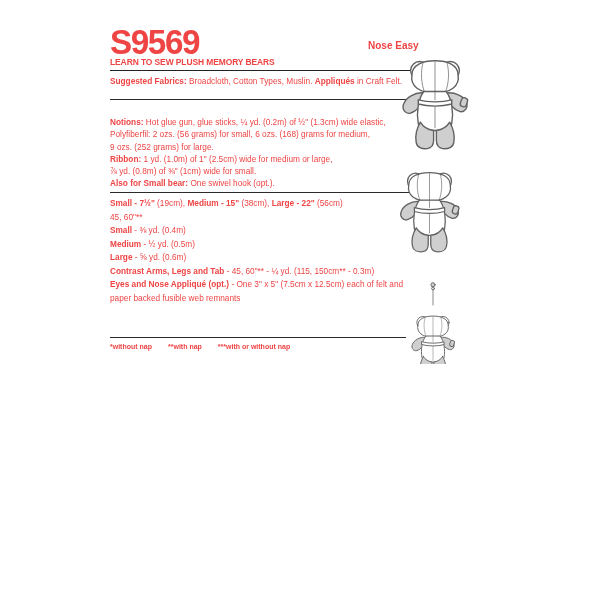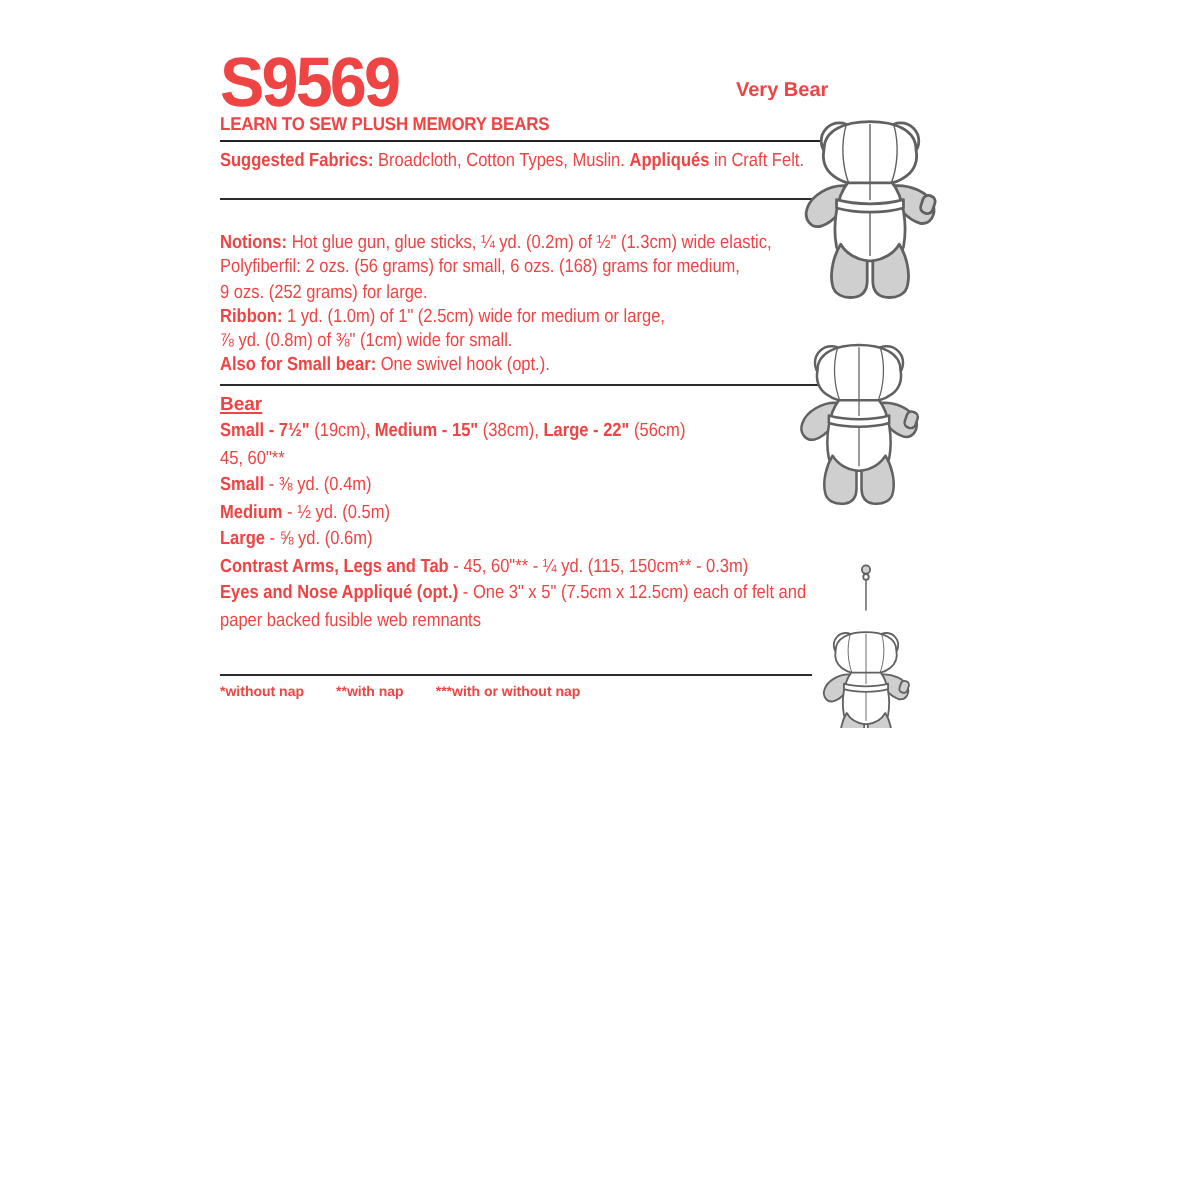--- a/index.html
+++ b/index.html
@@ -49,41 +49,40 @@
           <path d="M26,60 C40,64 60,64 74,60 L74,66 C60,70 40,70 26,66 Z"></path>
           <path d="M50,6 L50,60 M50,70 L50,100" fill="none" stroke-width="1"></path>
           <path d="M29,92 C24,100 21,112 23,121 C24,128 31,131 39,130 C45,129 48,125 48,118 L48,104 C41,103 33,99 29,92 Z" fill="#cfcfcf"></path>
           <path d="M71,92 C76,100 79,112 77,121 C76,128 69,131 61,130 C55,129 52,125 52,118 L52,104 C59,103 67,99 71,92 Z" fill="#cfcfcf"></path>
         </g>
       </symbol>
     </defs>
   </svg>
 
   <div class="abs pattern-number" style="left:110px; top:22px;">S9569</div>
-  <div class="abs difficulty" style="left:368px; top:40px;">Very Bear</div>
+  <div class="abs difficulty" style="left:368px; top:40px;">Nose Easy</div>
   <div class="abs subtitle" style="left:110px; top:57px;">LEARN TO SEW PLUSH MEMORY BEARS</div>
   <div class="rule rule-heavy" style="left:110px; top:70px; width:306px;"></div>
 
   <div class="abs line cx" style="left:110px; top:75px;">
     <b>Suggested Fabrics:</b><span> Broadcloth, Cotton Types, Muslin. </span><b>Appliqués</b><span> in Craft Felt.</span>
   </div>
   <div class="rule" style="left:110px; top:99px; width:306px;"></div>
 
   <div class="abs" style="left:110px; top:116px;">
     <div class="line cx"><b>Notions:</b><span> Hot glue gun, glue sticks, ¼ yd. (0.2m) of ½" (1.3cm) wide elastic,</span></div>
     <div class="line cx"><b></b><span>Polyfiberfil: 2 ozs. (56 grams) for small, 6 ozs. (168) grams for medium,</span></div>
     <div class="line cx"><b></b><span>9 ozs. (252 grams) for large.</span></div>
     <div class="line cx"><b>Ribbon:</b><span> 1 yd. (1.0m) of 1" (2.5cm) wide for medium or large,</span></div>
     <div class="line cx"><b></b><span>⅞ yd. (0.8m) of ⅜" (1cm) wide for small.</span></div>
     <div class="line cx"><b>Also for Small bear:</b><span> One swivel hook (opt.).</span></div>
   </div>
   <div class="rule" style="left:110px; top:192px; width:306px;"></div>
 
   <div class="abs" style="left:110px; top:196px;">
-    <div class="sec-title">Bear</div>
     <div class="bearline cx"><b>Small - 7½"</b><span> (19cm), </span><b>Medium - 15"</b><span> (38cm), </span><b>Large - 22"</b><span> (56cm)</span></div>
     <div class="bearline cx">45, 60"**</div>
     <div class="bearline cx"><b>Small</b><span> - ⅜ yd. (0.4m)</span></div>
     <div class="bearline cx"><b>Medium</b><span> - ½ yd. (0.5m)</span></div>
     <div class="bearline cx"><b>Large</b><span> - ⅝ yd. (0.6m)</span></div>
     <div class="bearline cx"><b>Contrast Arms, Legs and Tab</b><span> - 45, 60"** - ¼ yd. (115, 150cm** - 0.3m)</span></div>
     <div class="bearline cx"><b>Eyes and Nose Appliqué (opt.)</b><span> - One 3" x 5" (7.5cm x 12.5cm) each of felt and</span></div>
     <div class="bearline cx">paper backed fusible web remnants</div>
   </div>
 

